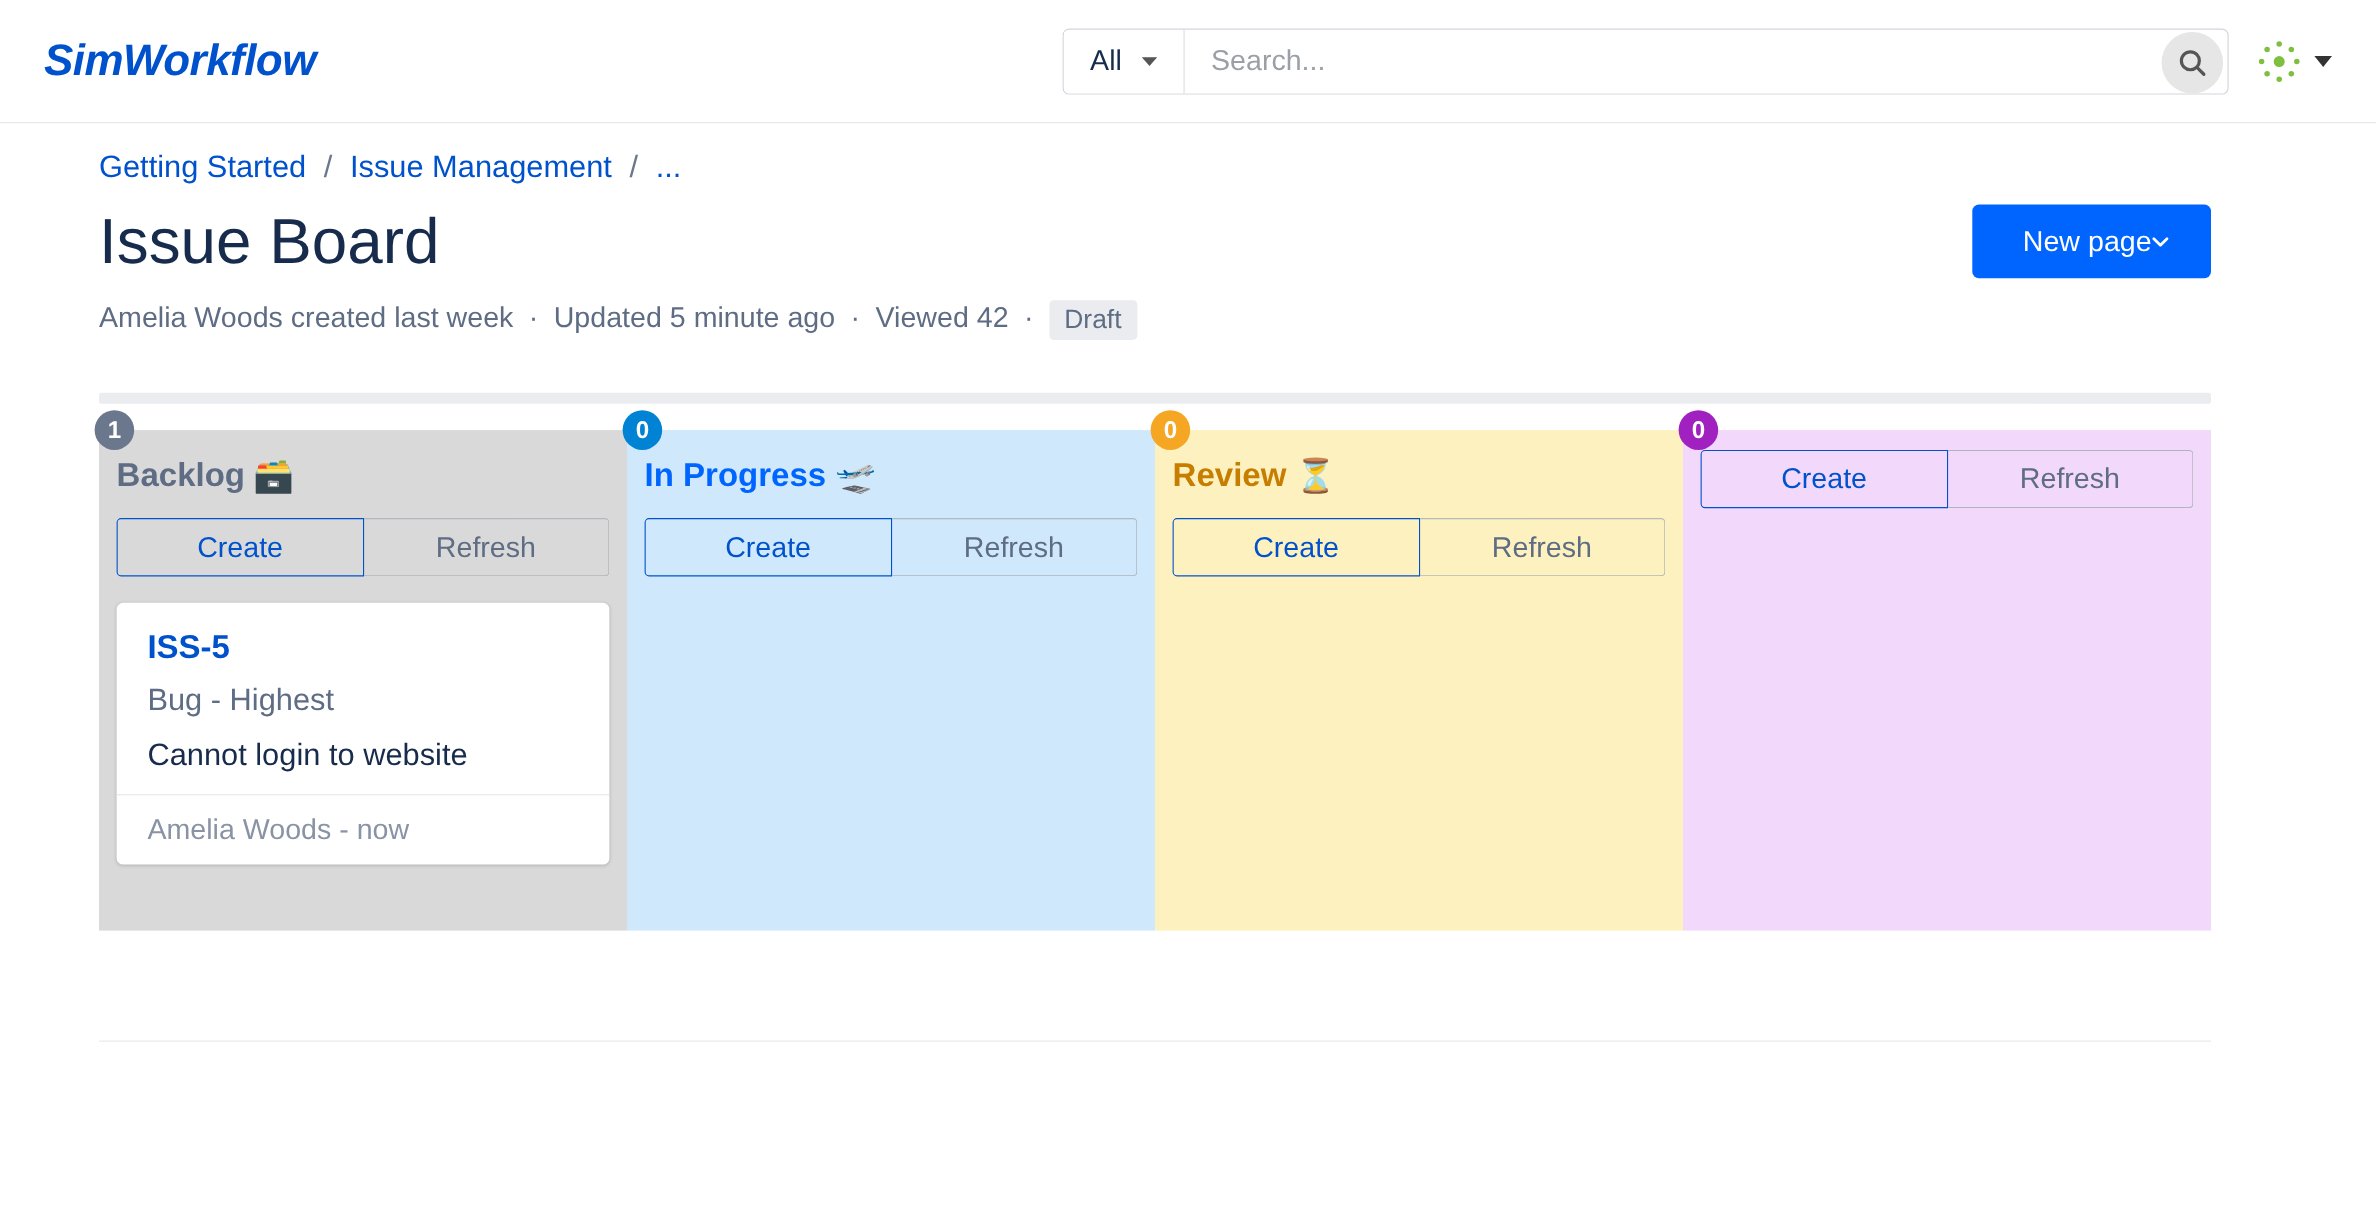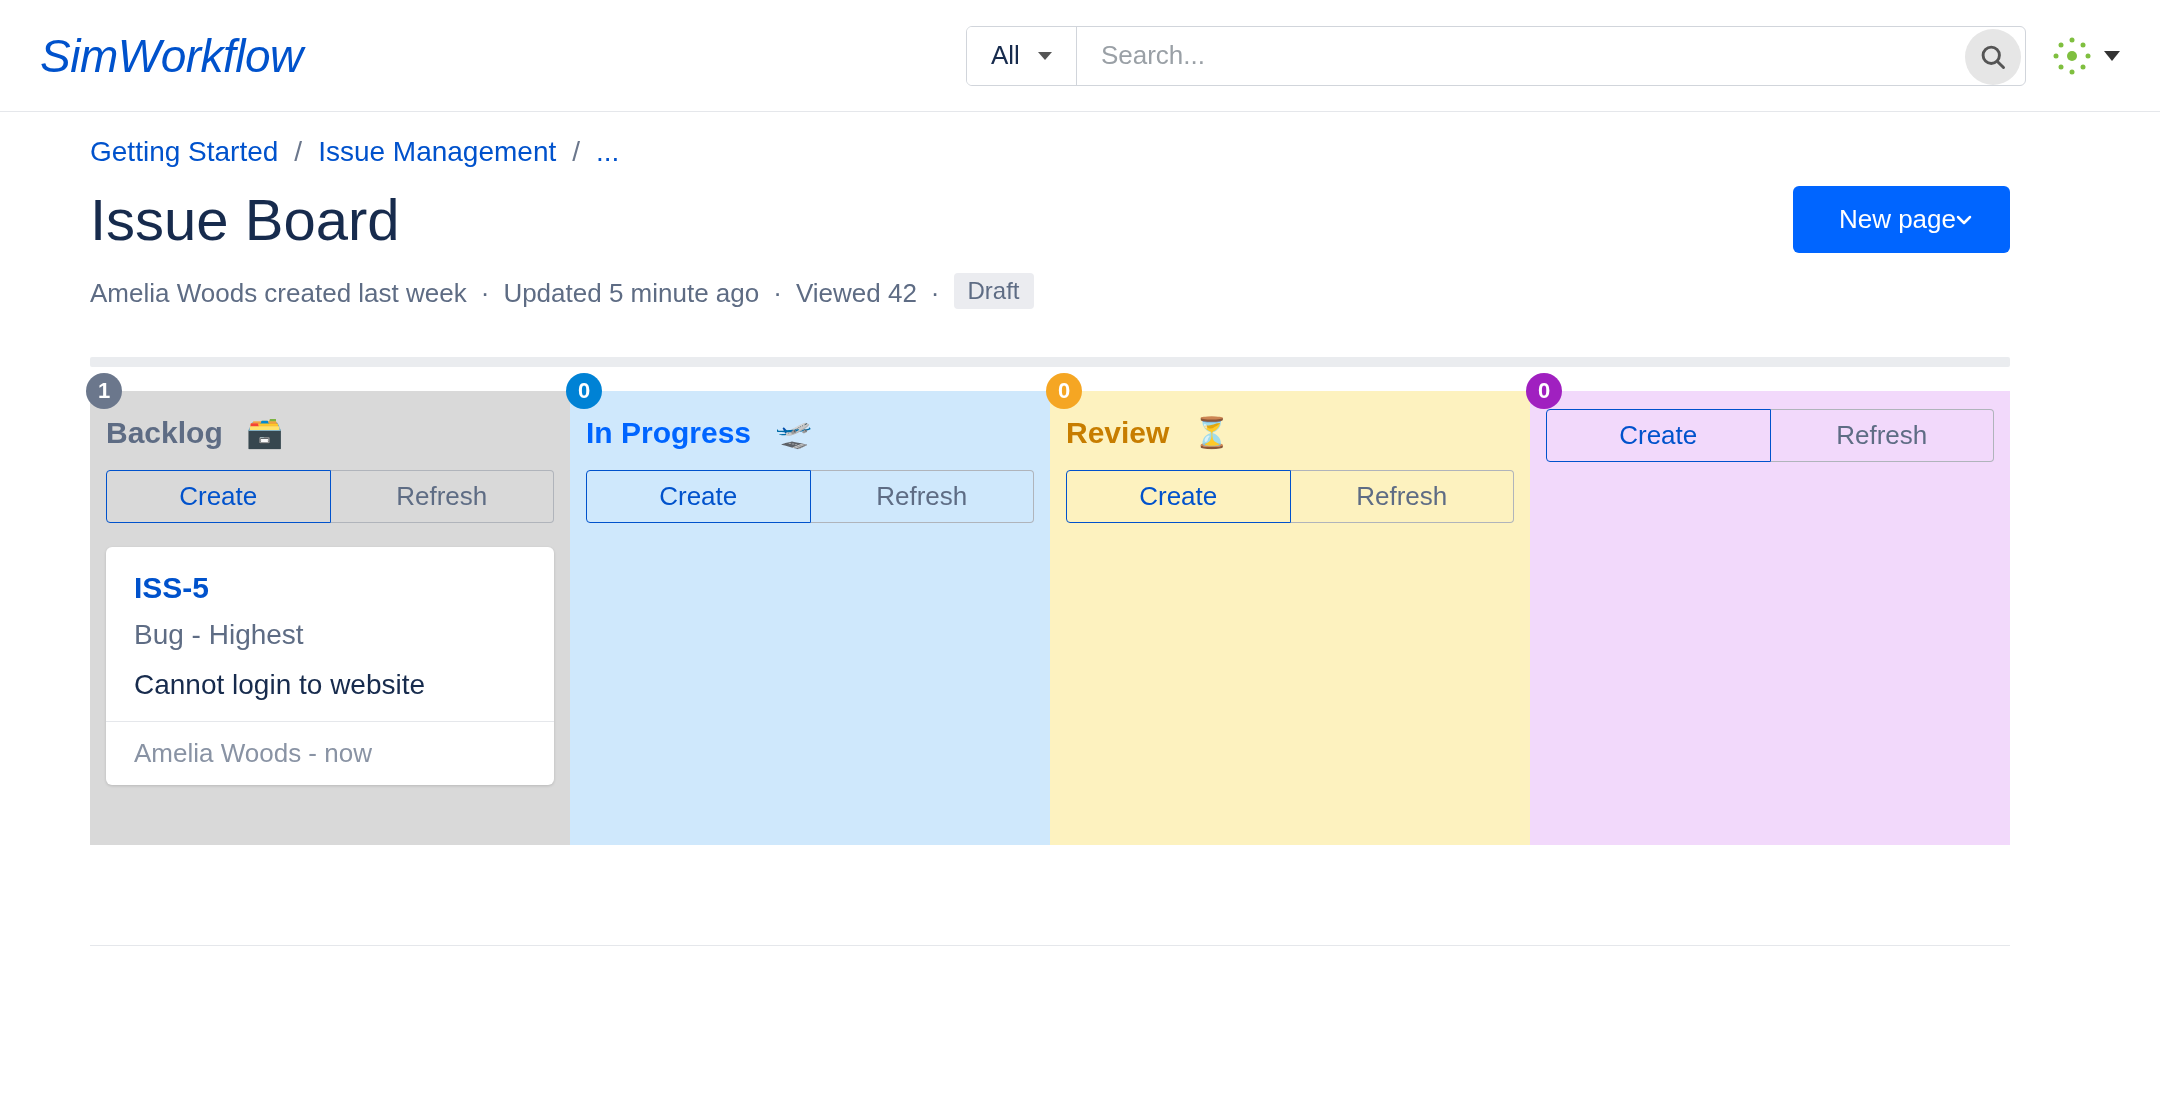--- a/index.html
+++ b/index.html
@@ -15,22 +15,22 @@
   
   .topbar {
     display: flex;
     align-items: center;
     padding: 16px 40px;
     border-bottom: 1px solid #e5e7eb;
     gap: 24px;
     height: 112px;
   }
   .logo {
-    font-size: 46px;
-    font-weight: 400;
+    font-size: 40px;
+    font-weight: 700;
     color: #0052cc;
     letter-spacing: -0.5px;
     font-style: italic;
   }
   .spacer { flex: 1; }
   .search-group {
     display: flex;
     align-items: stretch;
     border: 1px solid #d1d5db;
     border-radius: 6px;
@@ -133,21 +133,21 @@
   }
   .chevron-down {
     width: 16px; height: 16px;
   }
 
   .meta-row {
     margin-top: 20px;
     font-size: 26px;
     color: #5e6c84;
     display: flex;
-    align-items: flex-end;
+    align-items: flex-start;
     gap: 14px;
     flex-wrap: wrap;
   }
   .meta-row .dot { color: #5e6c84; }
   .draft-badge {
     background: #ebecf0;
     color: #5e6c84;
     padding: 4px 14px;
     border-radius: 4px;
     font-size: 24px;
@@ -195,21 +195,21 @@
   .count-badge.orange { background: #f5a623; }
   .count-badge.purple { background: #a020c0; }
 
   .col-title {
     font-size: 30px;
     font-weight: 700;
     margin-bottom: 20px;
     margin-top: 6px;
     display: flex;
     align-items: center;
-    gap: 24px;
+    gap: 8px;
   }
   .col-title.grey { color: #5e6c84; }
   .col-title.blue { color: #0065ff; }
   .col-title.orange { color: #c77d00; }
   .col-title.purple { color: #a020c0; }
 
   .btn-row {
     display: flex;
     gap: 0;
     margin-bottom: 24px;

